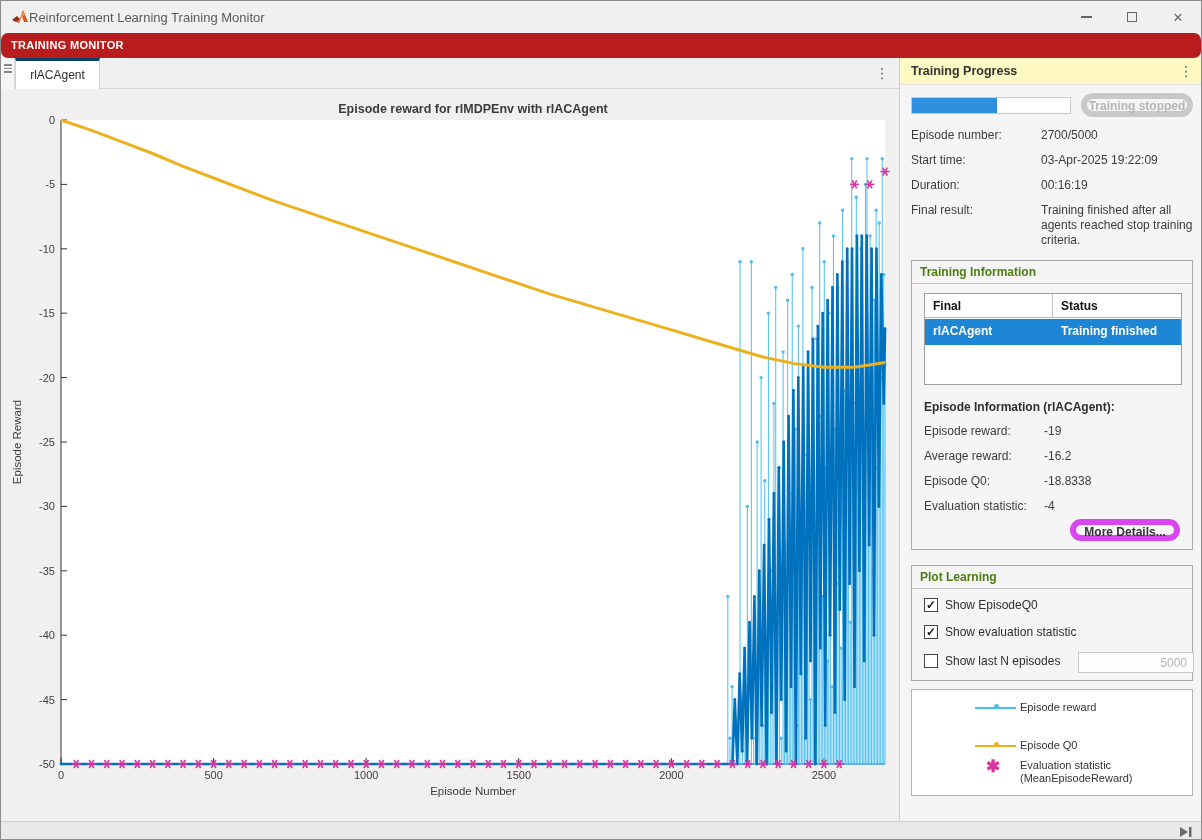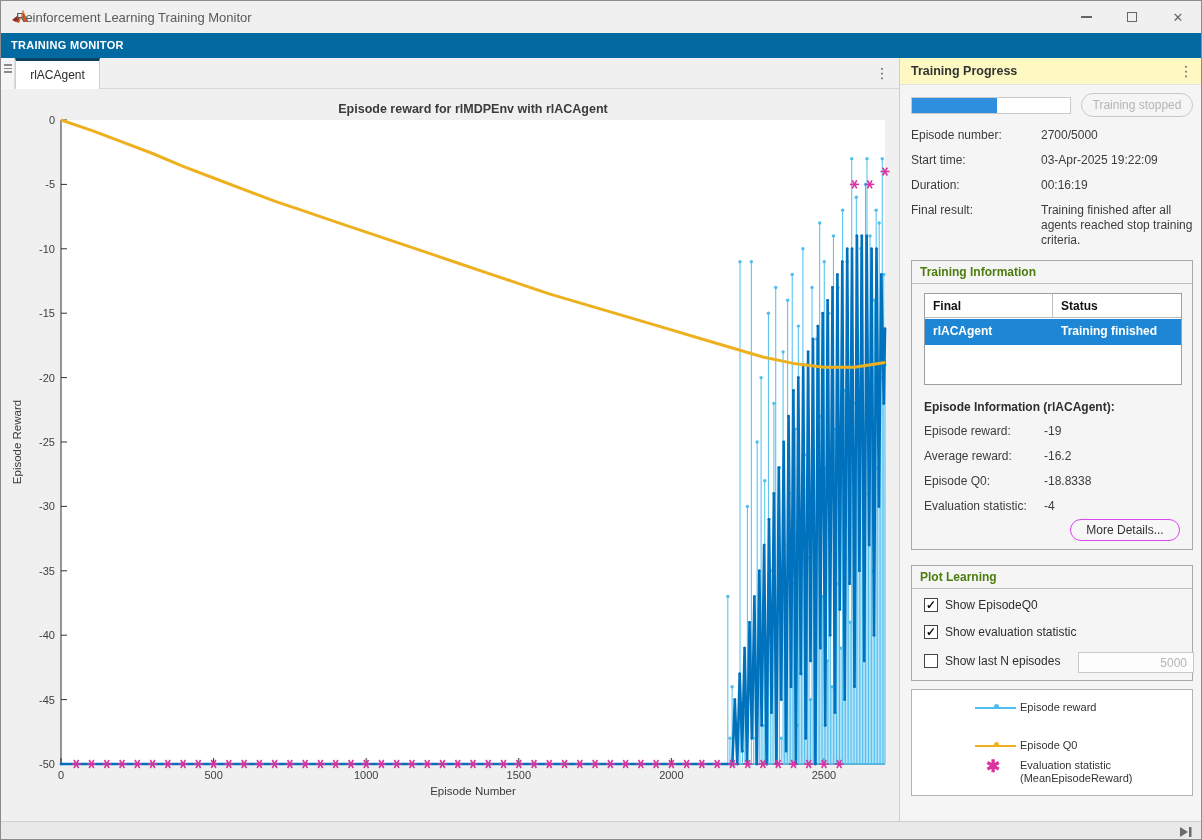--- a/index.html
+++ b/index.html
@@ -3,50 +3,50 @@
 <meta charset="utf-8">
 <style>
   * { margin:0; padding:0; box-sizing:border-box; }
   html,body { width:1202px; height:840px; font-family:"Liberation Sans", sans-serif; }
   .window {
     position:relative; width:1202px; height:840px; background:#f0f0f0;
     border:1px solid #8c8c8c; overflow:hidden;
   }
   
   .titlebar { position:absolute; left:0; top:0; width:100%; height:32px; background:#f0f0f0; }
-  .titlebar .app-title { position:absolute; left:15px; top:9px; font-size:13px; color:#5a5a5a; }
+  .titlebar .app-title { position:absolute; left:28px; top:9px; font-size:13px; color:#5a5a5a; }
   .logo { position:absolute; left:10px; top:7px; width:18px; height:18px; }
   .win-controls { position:absolute; right:0; top:0; height:32px; display:flex; }
   .win-btn { width:46px; height:32px; display:flex; align-items:center; justify-content:center; color:#666; font-size:13px; }
   .win-btn .bar { width:11px; height:1.5px; background:#666; }
   .win-btn .sq { width:10px; height:10px; border:1.2px solid #666; }
   
-  .ribbon { position:absolute; left:0; top:32px; width:100%; height:25px; background:#0369a1; }
+  .ribbon { position:absolute; left:0; top:32px; width:100%; height:25px; background:#b91c1c;border-radius:7px; }
   .ribbon span { position:absolute; left:10px; top:6px; color:#fff; font-size:11px; font-weight:bold; letter-spacing:.3px; }
   
   .tabrow { position:absolute; left:0; top:57px; width:898px; height:31px; background:#f0f0f0; border-bottom:1px solid #d7d7d7; }
   .doc-strip { position:absolute; left:0; top:0; width:14px; height:31px; background:#f5f5f5; border-right:1px solid #dcdcdc; }
   .doc-strip .lines { position:absolute; left:3px; top:6px; width:8px; }
   .doc-strip .lines i { display:block; height:1.5px; background:#8a8a8a; margin-bottom:2px; }
   .tab-active { position:absolute; left:14px; top:0; width:85px; height:31px; background:#fff;
     border-top:3px solid #0b4163; border-right:1px solid #d0d0d0; border-left:1px solid #d0d0d0;
     display:flex; align-items:center; justify-content:center; font-size:12px; color:#2b2b2b; }
   .tab-dots { position:absolute; left:871px; top:4px; width:20px; height:22px; color:#5a5a5a; font-size:14px; text-align:center; line-height:22px; }
   
   .chart-panel { position:absolute; left:0; top:88px; width:898px; height:732px; background:#f0f0f0; }
   .v-divider { position:absolute; left:898px; top:57px; width:1px; height:763px; background:#cfcfcf; }
   .right-panel { position:absolute; left:899px; top:57px; width:302px; height:763px; background:#f5f5f5; }
   .rp-header { position:absolute; left:0; top:0; width:100%; height:27px; background:#fef9c3; border-bottom:1px solid #e2e2e2; }
   .rp-header .t { position:absolute; left:11px; top:6px; font-size:12.5px; font-weight:bold; color:#333; }
   .rp-dots { position:absolute; right:8px; top:3px; width:16px; height:20px; color:#5a5a5a; font-size:14px; text-align:center; line-height:20px; }
   
   .progressbar { position:absolute; left:11px; top:39px; width:160px; height:17px; background:#fff; border:1px solid #c9c9c9; }
   .progressbar .fill { height:100%; background:#2e8fdf; }
-  .btn { border:1px solid #d946ef; border-radius:12px; background:#f7f7f7; font-size:12px; color:#333;
-    font-family:"Liberation Sans",sans-serif; text-align:center; }
+  .btn { border:6px solid #d946ef; border-radius:12px; background:#f7f7f7; font-size:12px; color:#333;
+    font-family:"Liberation Sans",sans-serif; text-align:center;font-weight:bold; }
   .btn.disabled { color:#b5b5b5; border-color:#c9c9c9; background:#f5f5f5; }
   #stop-btn { position:absolute; left:181px; top:35px; width:112px; height:24px; }
   
   .inforow { position:absolute; left:11px; width:282px; font-size:12px; color:#3c3c3c; }
   .inforow .lbl { position:absolute; left:0; top:0; }
   .inforow .val { position:absolute; left:130px; top:0; width:152px; line-height:15px; }
   
   .groupbox { position:absolute; left:11px; width:282px; border:1px solid #a9a9a9; }
   .gb-title { position:absolute; left:8px; top:4px; font-size:12px; font-weight:bold; color:#4d7c0f; }
   .gb-sep { position:absolute; left:0; top:22px; width:100%; height:1px; background:#bdbdbd; }

